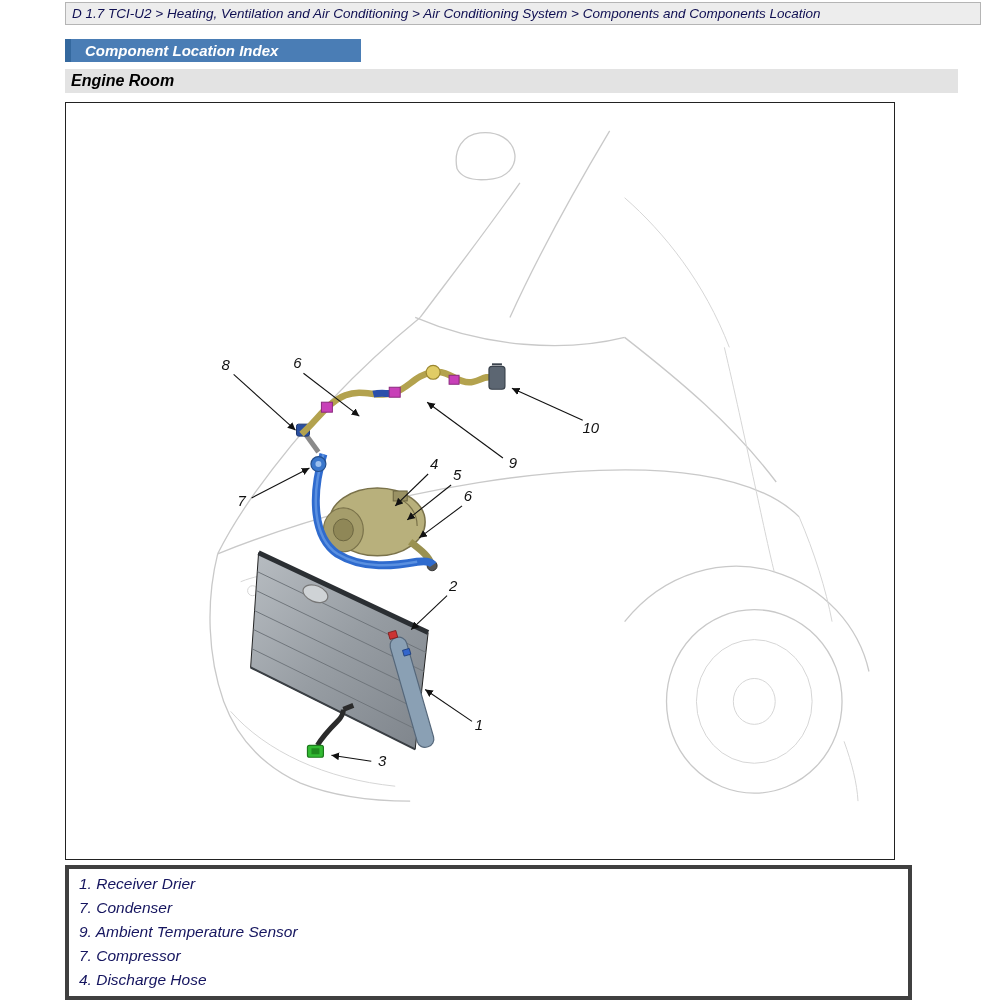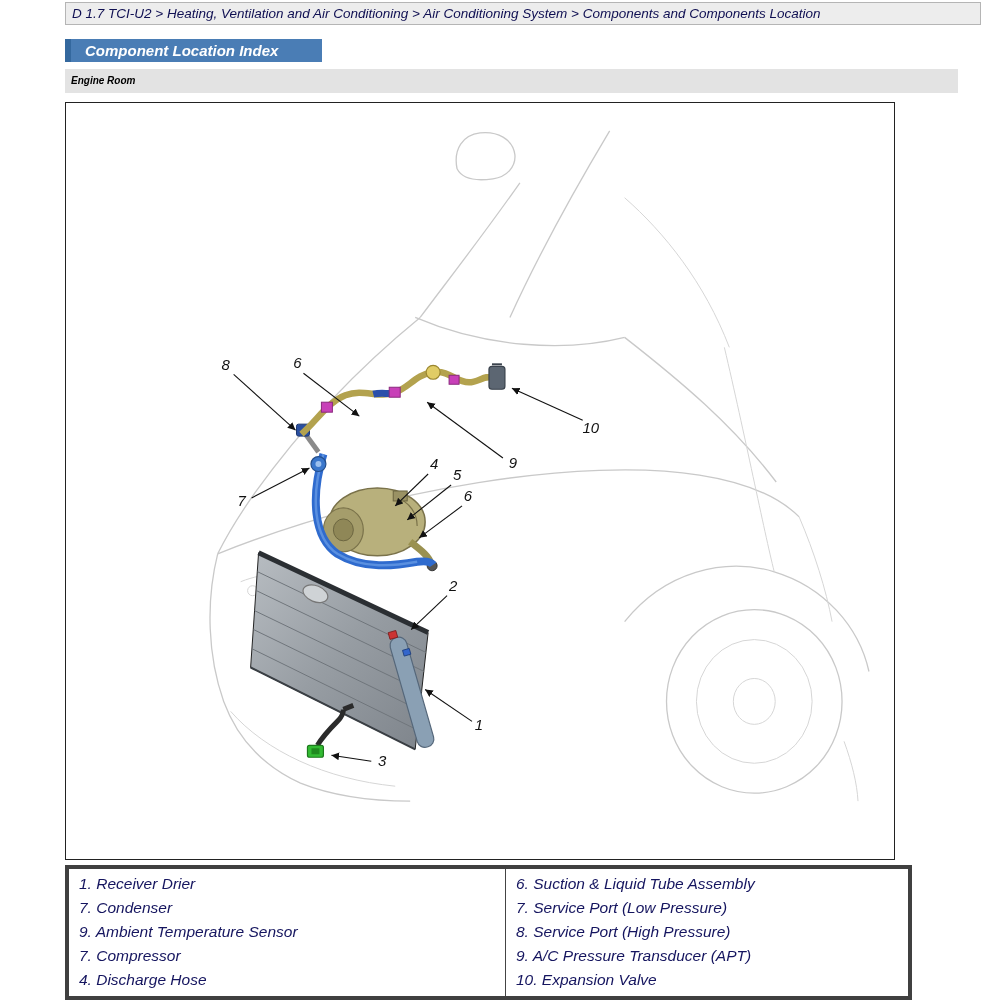--- a/index.html
+++ b/index.html
@@ -1,22 +1,22 @@
 <!DOCTYPE html>
 <html><head>
 <meta charset="utf-8">
 <style>
   html,body{margin:0;padding:0;background:#ffffff;font-family:"Liberation Sans",sans-serif;}
   .page{position:relative;width:1002px;height:1002px;background:#fff;box-sizing:border-box;padding:2px 0 0 65px;font-style:italic;}
   .breadcrumb{width:916px;background:#ededed;border:1px solid #b5b5b5;color:#0f0f52;
     font-size:13.5px;line-height:17px;padding:2px 6px;box-sizing:border-box;}
-  .header-bar{margin-top:14px;width:257px;background:#4a7db5;border-left:6px solid #34689e;
+  .header-bar{margin-top:14px;width:296px;background:#4a7db5;border-left:6px solid #34689e;
     color:#ffffff;font-weight:bold;font-size:15px;line-height:21px;padding:1px 0 1px 14px;box-sizing:border-box;}
   .subsection{margin-top:7px;width:893px;background:#e3e3e3;color:#000;font-weight:bold;
-    font-size:10px;line-height:20px;padding:2px 6px;box-sizing:border-box;}
+    font-size:16px;line-height:20px;padding:2px 6px;box-sizing:border-box;}
   .diagram-box{margin-top:9px;width:830px;height:758px;border:1px solid #222;box-sizing:border-box;background:#fff;}
   .diagram-box svg{display:block;width:100%;height:100%;}
   .legend{margin-top:5px;width:847px;display:flex;border:4px solid #404040;box-sizing:border-box;}
   .legend-col{box-sizing:border-box;padding:3px 0 4px 0;}
   .legend-col.left{width:436px;}
   .legend-col.right{flex:1;border-left:1px solid #444;}
   .legend-item{font-size:15.5px;line-height:24px;color:#15155f;padding:0 10px;white-space:nowrap;}
   .sketch{stroke:#c9c9c9;fill:none;stroke-width:1.3;}
   .sketch2{stroke:#d6d6d6;fill:none;stroke-width:1;}
   .leader{stroke:#111;stroke-width:1.1;fill:none;}
@@ -174,22 +174,15 @@
   </div>
 
   <div class="legend">
     <div class="legend-col left">
       <div class="legend-item">1. Receiver Drier</div>
       <div class="legend-item">7. Condenser</div>
       <div class="legend-item">9. Ambient Temperature Sensor</div>
       <div class="legend-item">7. Compressor</div>
       <div class="legend-item">4. Discharge Hose</div>
     </div>
-    <div class="legend-col right">
-      <div class="legend-item">6. Suction &amp; Liquid Tube Assembly</div>
-      <div class="legend-item">7. Service Port (Low Pressure)</div>
-      <div class="legend-item">8. Service Port (High Pressure)</div>
-      <div class="legend-item">9. A/C Pressure Transducer (APT)</div>
-      <div class="legend-item">10. Expansion Valve</div>
-    </div>
   </div>
 
 </div>
 
 </body></html>

